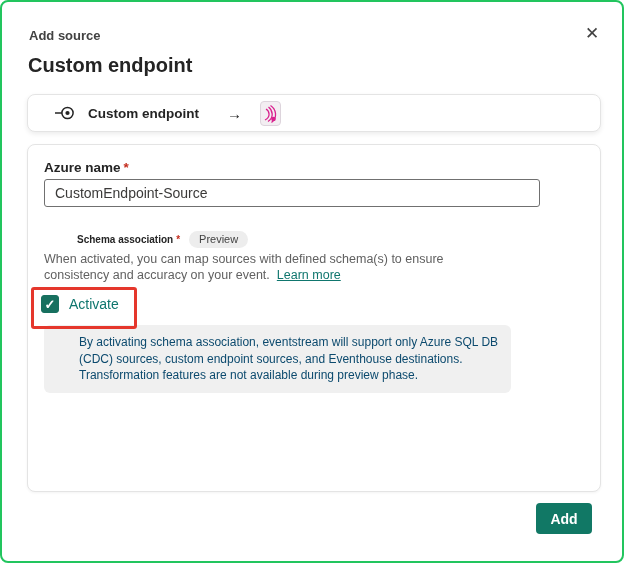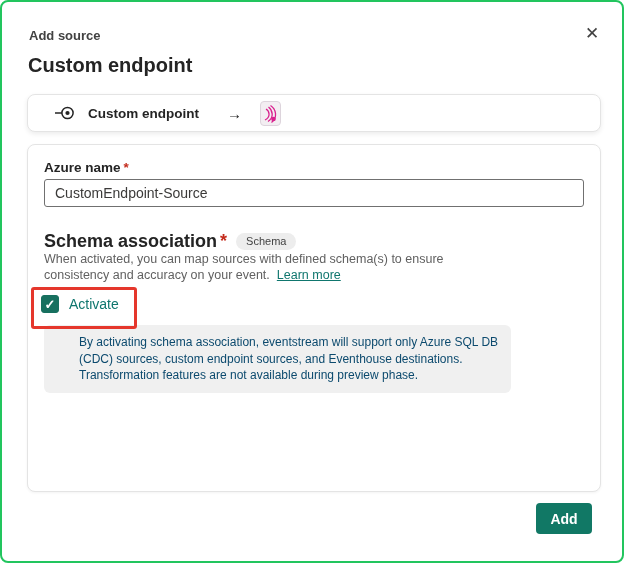--- a/index.html
+++ b/index.html
@@ -14,24 +14,24 @@
   .bc-src-icon{margin-left:27px;display:flex;align-items:center;}
   .bc-label{margin-left:13px;font-size:13.5px;font-weight:700;color:#242424;}
   .bc-arrow{margin-left:28px;font-size:15px;color:#242424;}
   .bc-es-icon{margin-left:18px;display:flex;align-items:center;}
   .bc-target{margin-left:10px;font-size:13.5px;font-weight:700;color:#242424;}
 
   .card{position:absolute;left:25px;top:142px;width:574px;height:348px;box-sizing:border-box;background:#fff;border:1px solid #e4e4e4;border-radius:8px;box-shadow:0 1px 3px rgba(0,0,0,.05);}
 
   .field-label{position:absolute;left:16px;top:15px;font-size:13.5px;font-weight:700;color:#242424;}
   .req{color:#c42b1c;font-weight:700;margin-left:3px;}
-  .name-input{position:absolute;left:16px;top:34px;width:540px;height:28px;box-sizing:border-box;border:1px solid #707070;border-radius:3px;padding:0 10px;font-family:"Liberation Sans",sans-serif;font-size:14px;color:#3b3a39;background:#fff;outline:none;}
+  .name-input{position:absolute;left:16px;top:34px;width:496px;height:28px;box-sizing:border-box;border:1px solid #707070;border-radius:3px;padding:0 10px;font-family:"Liberation Sans",sans-serif;font-size:14px;color:#3b3a39;background:#fff;outline:none;}
 
   .schema-row{position:absolute;left:16px;top:86px;display:flex;align-items:center;}
-  .schema-label{font-size:18px;font-weight:700;color:#242424;}
+  .schema-label{font-size:10px;font-weight:700;color:#242424;margin-left:33px;}
   .preview-badge{margin-left:9px;background:#ededed;color:#424242;font-size:11px;padding:3px 10px;border-radius:10px;line-height:1;}
   .schema-desc{position:absolute;left:16px;top:106px;width:440px;font-size:12.5px;line-height:16px;color:#616161;}
   .learn-more{color:#0f766e;text-decoration:underline;margin-left:7px;cursor:pointer;}
 
   .activate-row{position:absolute;left:13px;top:147px;display:flex;align-items:center;height:24px;cursor:pointer;}
   .checkbox{width:18px;height:18px;background:#17705f;border:1px solid #17705f;border-radius:3px;display:flex;align-items:center;justify-content:center;color:#fff;font-size:13px;font-weight:700;box-sizing:border-box;}
   .activate-label{margin-left:10px;font-size:14px;color:#0f766e;}
   .annotation-box{position:absolute;left:3px;top:142px;width:100px;height:36px;border:3px solid #e5372c;border-radius:3px;pointer-events:none;z-index:5;}
 
   .info-note{position:absolute;left:16px;top:180px;width:467px;box-sizing:border-box;background:#f0f0f0;border-radius:6px;padding:9px 12px 9px 35px;font-size:12px;line-height:16.5px;color:#0c4a6e;}
@@ -75,21 +75,21 @@
 
     <div class="field-label">
       <span>Azure name</span><span class="req">*</span>
     </div>
     <input class="name-input" type="text" value="CustomEndpoint-Source" style="">
 
     <div class="schema-row">
       <span class="schema-label">
         <span>Schema association</span><span class="req">*</span>
       </span>
-      <span class="preview-badge">Schema</span>
+      <span class="preview-badge">Preview</span>
     </div>
 
     <div class="schema-desc">
       <span>When activated, you can map sources with defined schema(s) to ensure consistency and accuracy on your event.</span><a class="learn-more">Learn more</a>
     </div>
 
     <div class="annotation-box"></div>
 
     <div class="activate-row">
       <span class="checkbox">

